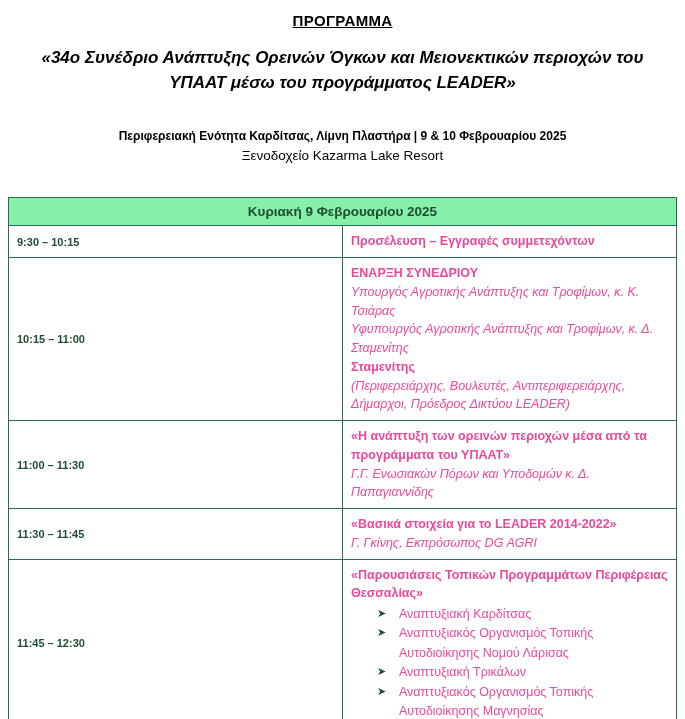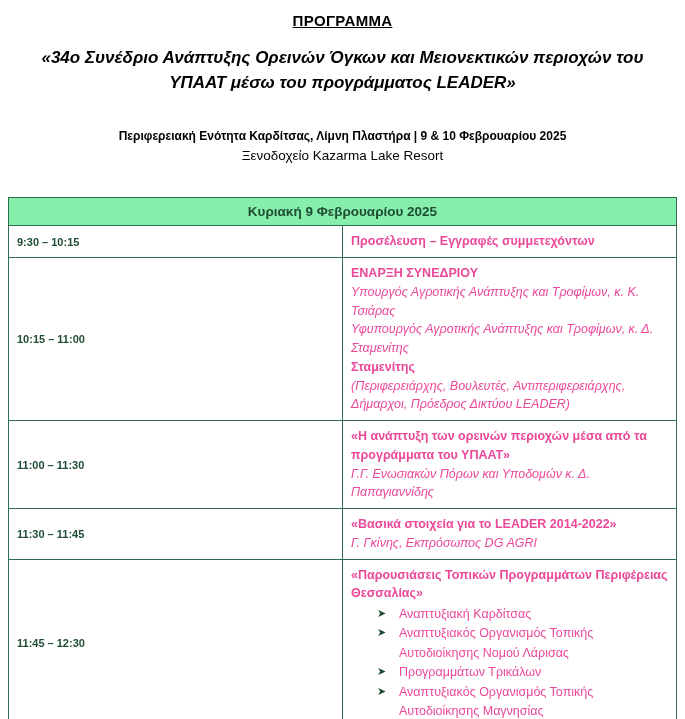--- a/index.html
+++ b/index.html
@@ -156,21 +156,21 @@
             <div class="italic-line">Γ. Γκίνης, Εκπρόσωπος DG AGRI</div>
           </td>
         </tr>
         <tr>
           <td class="time-cell">11:45 – 12:30</td>
           <td class="content-cell">
             <div class="bold-line">«Παρουσιάσεις Τοπικών Προγραμμάτων Περιφέρειας Θεσσαλίας»</div>
             <ul class="bullets">
               <li>Αναπτυξιακή Καρδίτσας</li>
               <li>Αναπτυξιακός Οργανισμός Τοπικής Αυτοδιοίκησης Νομού Λάρισας</li>
-              <li>Προγραμμάτων Τρικάλων</li>
+              <li>Αναπτυξιακή Τρικάλων</li>
               <li>Αναπτυξιακός Οργανισμός Τοπικής Αυτοδιοίκησης Μαγνησίας</li>
             </ul>
           </td>
         </tr>
         <tr>
           <td class="time-cell">12:30 – 12:45</td>
           <td class="content-cell"></td>
         </tr>
       </tbody>
   </table>

